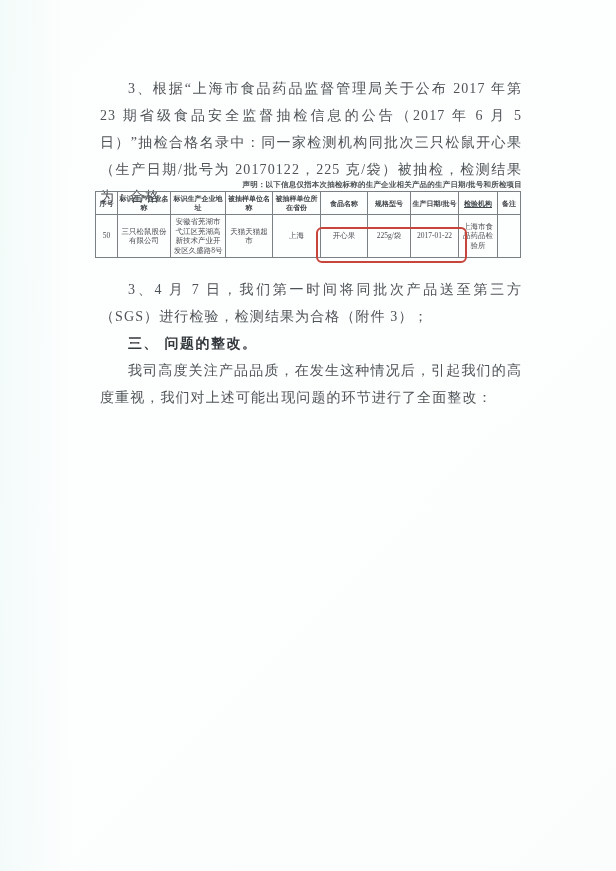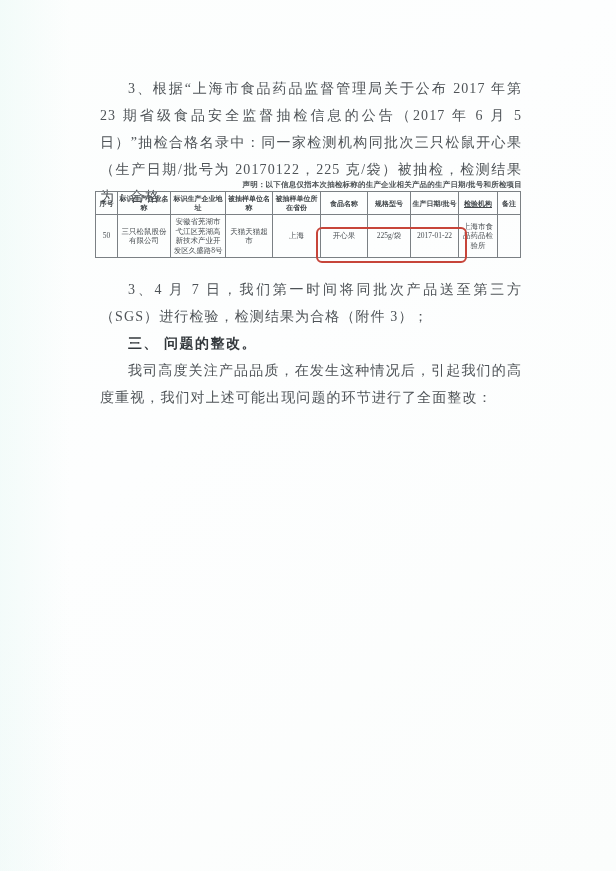--- a/index.html
+++ b/index.html
@@ -41,21 +41,21 @@
   .product-table td{
     font-size:7.5px;line-height:9.5px;color:#4a4f53;height:40px;
   }
   .product-table th.underlined{text-decoration:underline;}
   .highlight-box{
     position:absolute;left:316px;top:227px;width:147px;height:32px;
     border:2.5px solid #c7453a;border-radius:6px;background:transparent;
   }
   .body-flow{position:absolute;left:100px;top:276px;width:422px;}
   .body-flow p.heading{
-    font-family:Liberation Serif, serif;
+    font-family:Liberation Sans, sans-serif;
     font-weight:bold;color:#33383c;letter-spacing:1.5px;
   }
 </style>
 </head>
 <body>
 
 <div class="page">
 
   <div class="edge-tint"></div>
 

